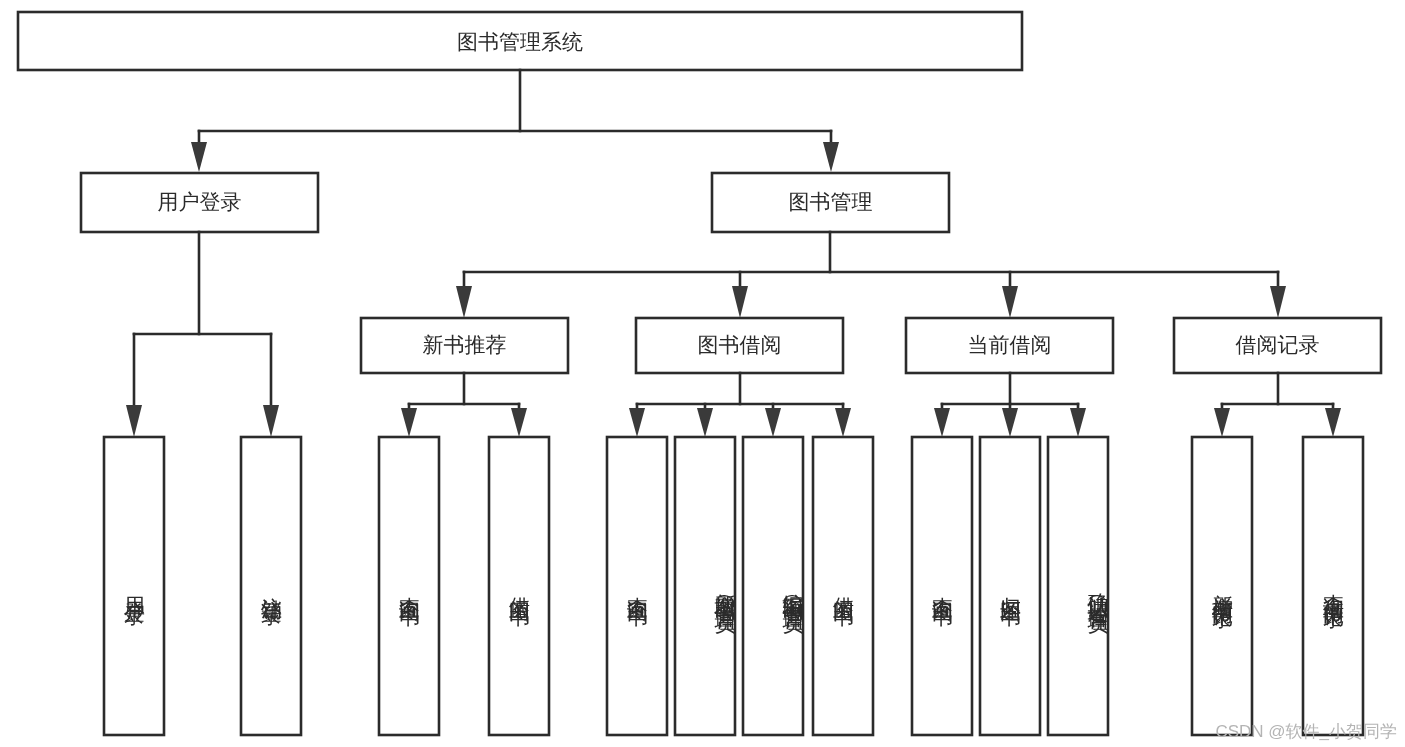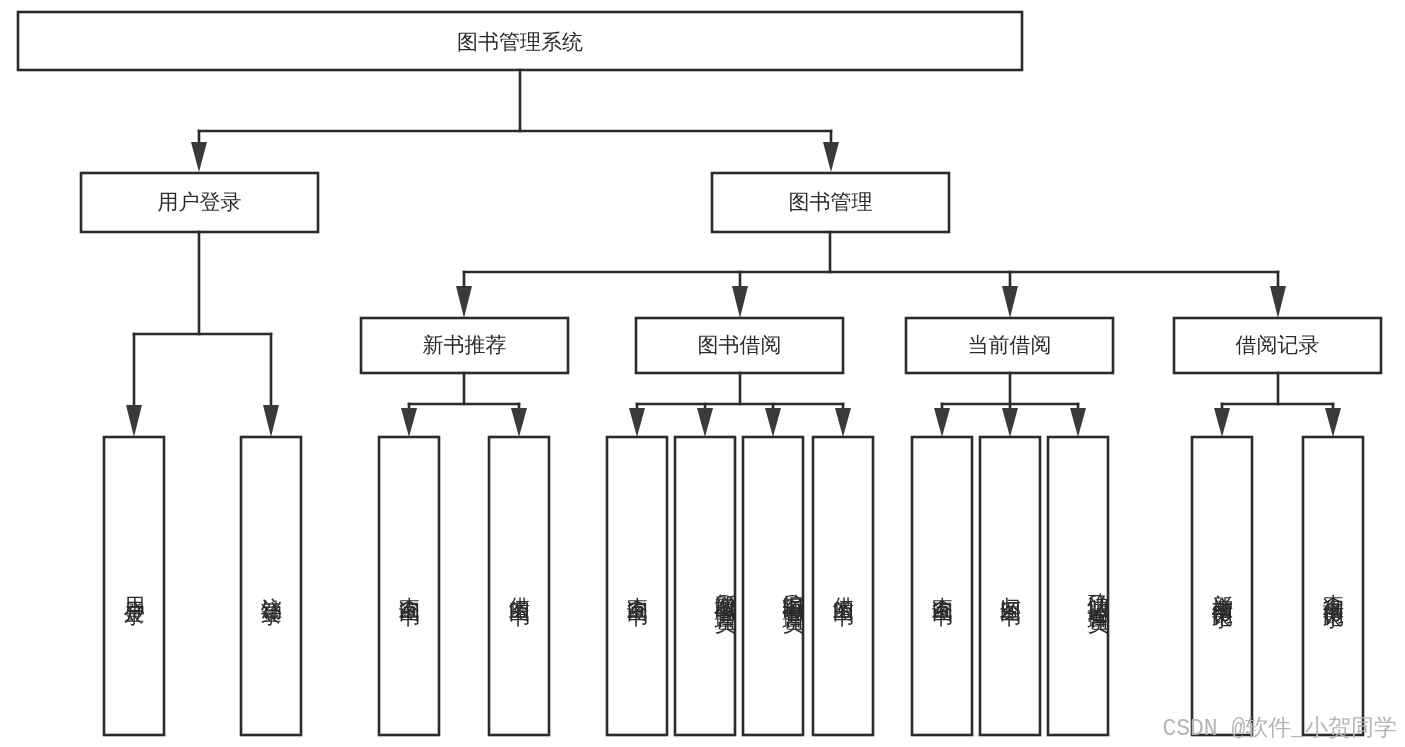--- a/index.html
+++ b/index.html
@@ -56,22 +56,22 @@
     color: #2b2b2b;
     letter-spacing: 3px;
     text-align: center;
     white-space: nowrap;
     pointer-events: none;
   }
   .watermark {
     position: absolute;
     right: 8px;
     bottom: 4px;
-    font-family: Liberation Mono, monospace;
-    font-size: 23px;
+    font-family: Liberation Sans, sans-serif;
+    font-size: 17px;
     color: #b4b4b4;
     white-space: nowrap;
   }
 </style>
 </head>
 <body>
 
 <div id="canvas">
 
   <svg id="diagram" viewBox="0 0 1405 747">

